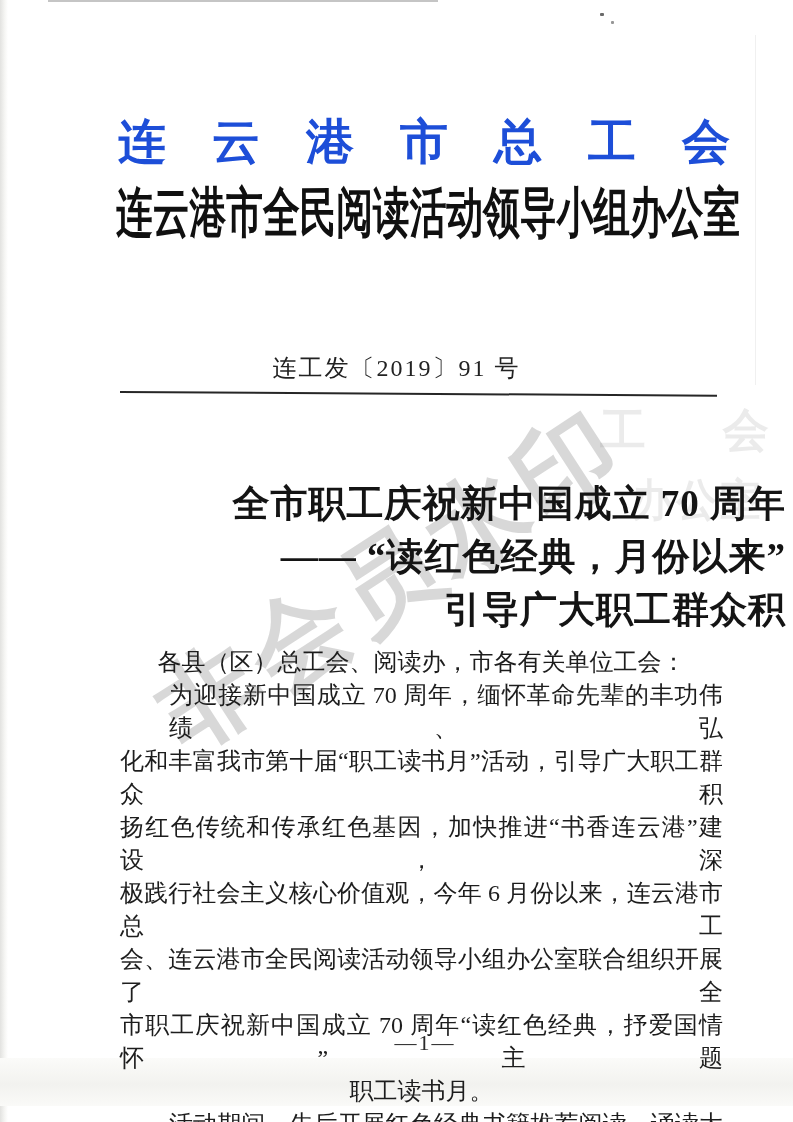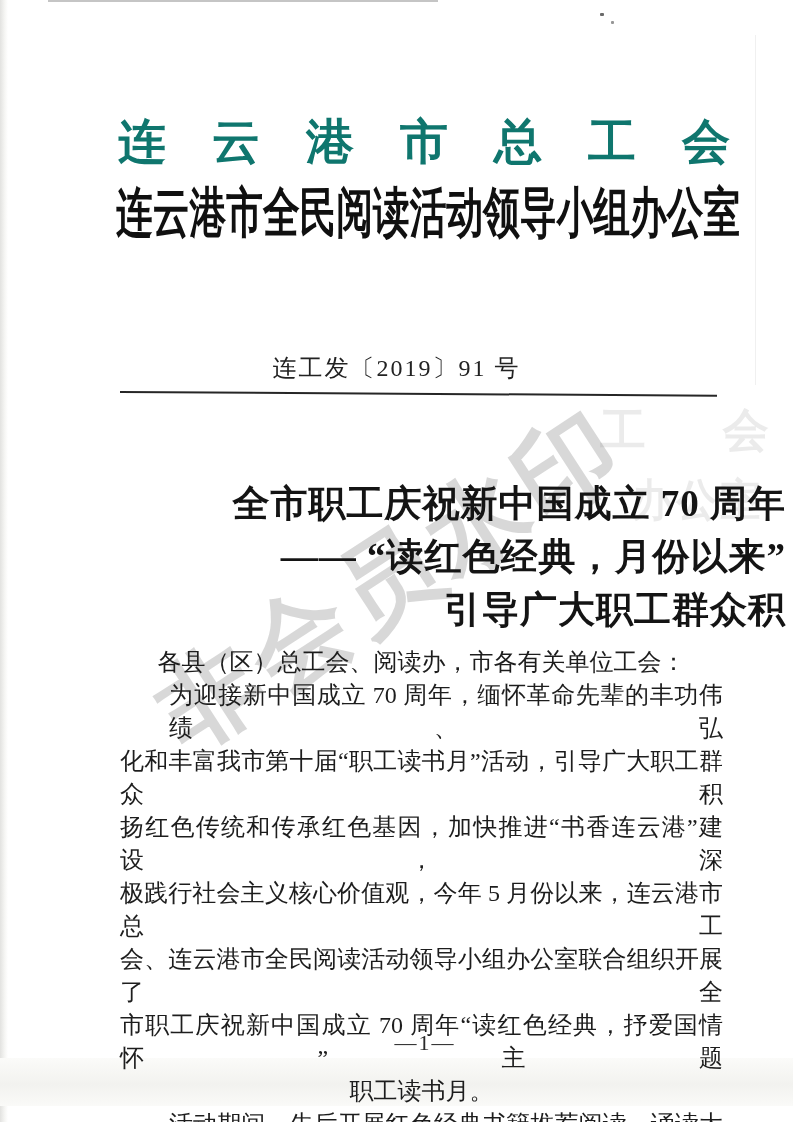--- a/index.html
+++ b/index.html
@@ -34,21 +34,21 @@
     font-family:"Liberation Sans","DejaVu Sans",sans-serif;
     font-weight:700;color:rgba(60,60,60,0.10);white-space:nowrap;
   }
   .ghost1{left:600px;top:400px;font-size:46px;letter-spacing:32px;}
   .ghost2{left:632px;top:471px;font-size:44px;letter-spacing:4px;transform:scale(0.92,1);transform-origin:left top;}
   
   .hdr1{
     position:absolute;left:118px;top:110px;z-index:2;
     font-family:"Liberation Sans","DejaVu Sans",sans-serif;
     font-size:48px;font-weight:900;letter-spacing:46px;white-space:nowrap;
-    color:#0f766e;
+    color:#1d4ed8;
   }
   .hdr2{
     position:absolute;left:116px;top:177px;z-index:2;
     font-family:"Liberation Sans","DejaVu Sans",sans-serif;
     font-size:54px;font-weight:900;white-space:nowrap;
     transform:scale(0.68,1);transform-origin:left top;
     color:#101010;
   }
   
   .docnum{
@@ -107,21 +107,21 @@
     <div>全市职工庆祝新中国成立 70 周年</div>
     <div>—— “读红色经典，月份以来”</div>
     <div>引导广大职工群众积</div>
   </div>
 
   <div class="body">
     <div class="bline">各县（区）总工会、阅读办，市各有关单位工会：</div>
     <div class="bline just indent">为迎接新中国成立 70 周年，缅怀革命先辈的丰功伟绩、弘</div>
     <div class="bline just">化和丰富我市第十届“职工读书月”活动，引导广大职工群众积</div>
     <div class="bline just">扬红色传统和传承红色基因，加快推进“书香连云港”建设，深</div>
-    <div class="bline just">极践行社会主义核心价值观，今年 5 月份以来，连云港市总工</div>
+    <div class="bline just">极践行社会主义核心价值观，今年 6 月份以来，连云港市总工</div>
     <div class="bline just">会、连云港市全民阅读活动领导小组办公室联合组织开展了全</div>
     <div class="bline just">市职工庆祝新中国成立 70 周年“读红色经典，抒爱国情怀”主题</div>
     <div class="bline">职工读书月。</div>
     <div class="bline just indent">活动期间，先后开展红色经典书籍推荐阅读、诵读大赛、</div>
 
   </div>
 
   <div class="pagenum">—1—</div>
 
 </div>

